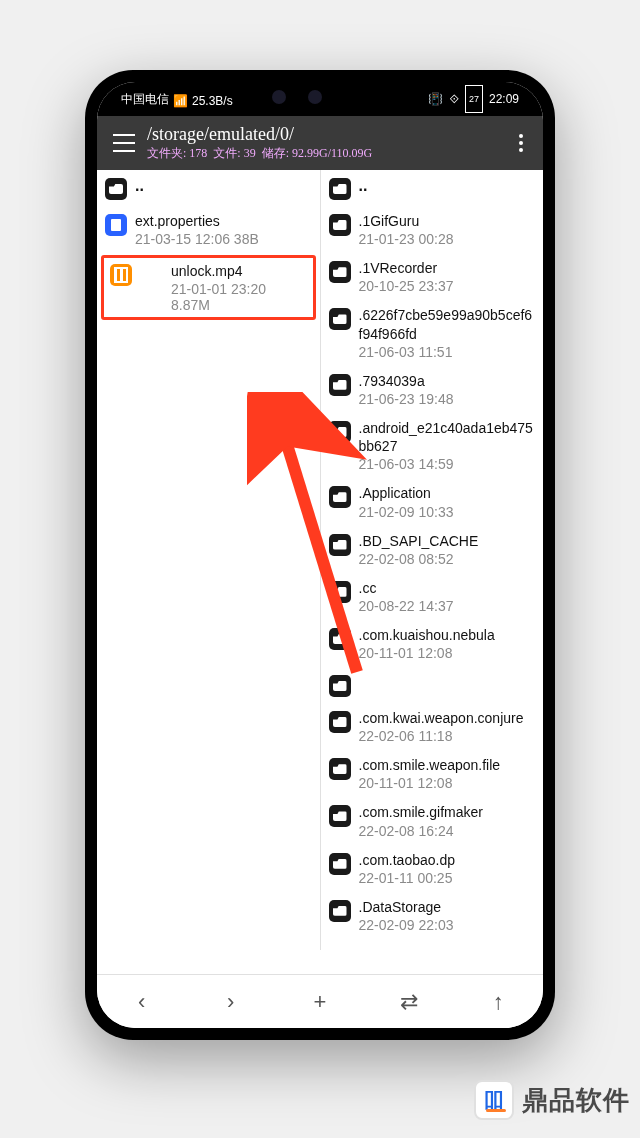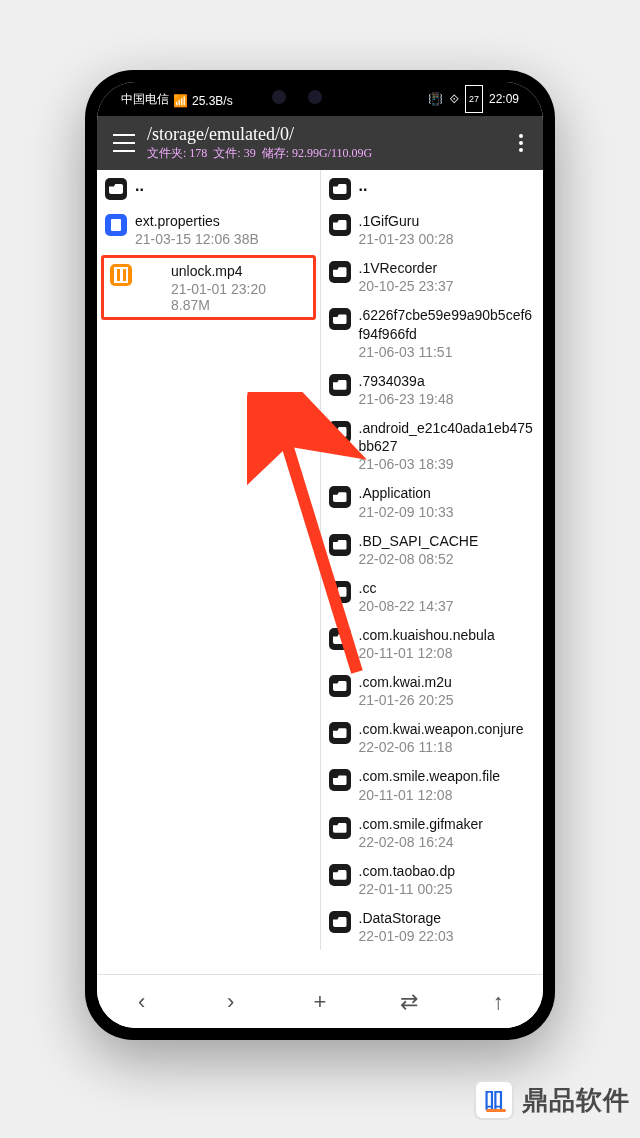--- a/index.html
+++ b/index.html
@@ -338,21 +338,21 @@
             <div class="icon folder"></div>
             <div class="txt">
               <div class="name">.7934039a</div>
               <div class="meta">21-06-23 19:48</div>
             </div>
           </div>
           <div class="row">
             <div class="icon folder"></div>
             <div class="txt">
               <div class="name">.android_e21c40ada1eb475bb627</div>
-              <div class="meta">21-06-03 18:39</div>
+              <div class="meta">21-06-03 14:59</div>
             </div>
           </div>
           <div class="row">
             <div class="icon folder"></div>
             <div class="txt">
               <div class="name">.Application</div>
               <div class="meta">21-02-09 10:33</div>
             </div>
           </div>
           <div class="row">
@@ -371,24 +371,20 @@
           </div>
           <div class="row">
             <div class="icon folder"></div>
             <div class="txt">
               <div class="name">.com.kuaishou.nebula</div>
               <div class="meta">20-11-01 12:08</div>
             </div>
           </div>
           <div class="row">
             <div class="icon folder"></div>
-            <div class="txt">
-              <div class="name">.com.kwai.m2u</div>
-              <div class="meta">21-01-26 20:25</div>
-            </div>
           </div>
           <div class="row">
             <div class="icon folder"></div>
             <div class="txt">
               <div class="name">.com.kwai.weapon.conjure</div>
               <div class="meta">22-02-06 11:18</div>
             </div>
           </div>
           <div class="row">
             <div class="icon folder"></div>
@@ -408,21 +404,21 @@
             <div class="icon folder"></div>
             <div class="txt">
               <div class="name">.com.taobao.dp</div>
               <div class="meta">22-01-11 00:25</div>
             </div>
           </div>
           <div class="row">
             <div class="icon folder"></div>
             <div class="txt">
               <div class="name">.DataStorage</div>
-              <div class="meta">22-01-09 22:03</div>
+              <div class="meta">22-02-09 22:03</div>
             </div>
           </div>
         </div>
     </div>
 
     <svg class="arrow" viewBox="0 0 140 290">
       <defs>
         <marker id="ah" markerWidth="12" markerHeight="12" refX="6" refY="6" orient="auto">
           <path d="M0,0 L12,6 L0,12 L3,6 Z" fill="#ff3b1f"></path>
         </marker>

